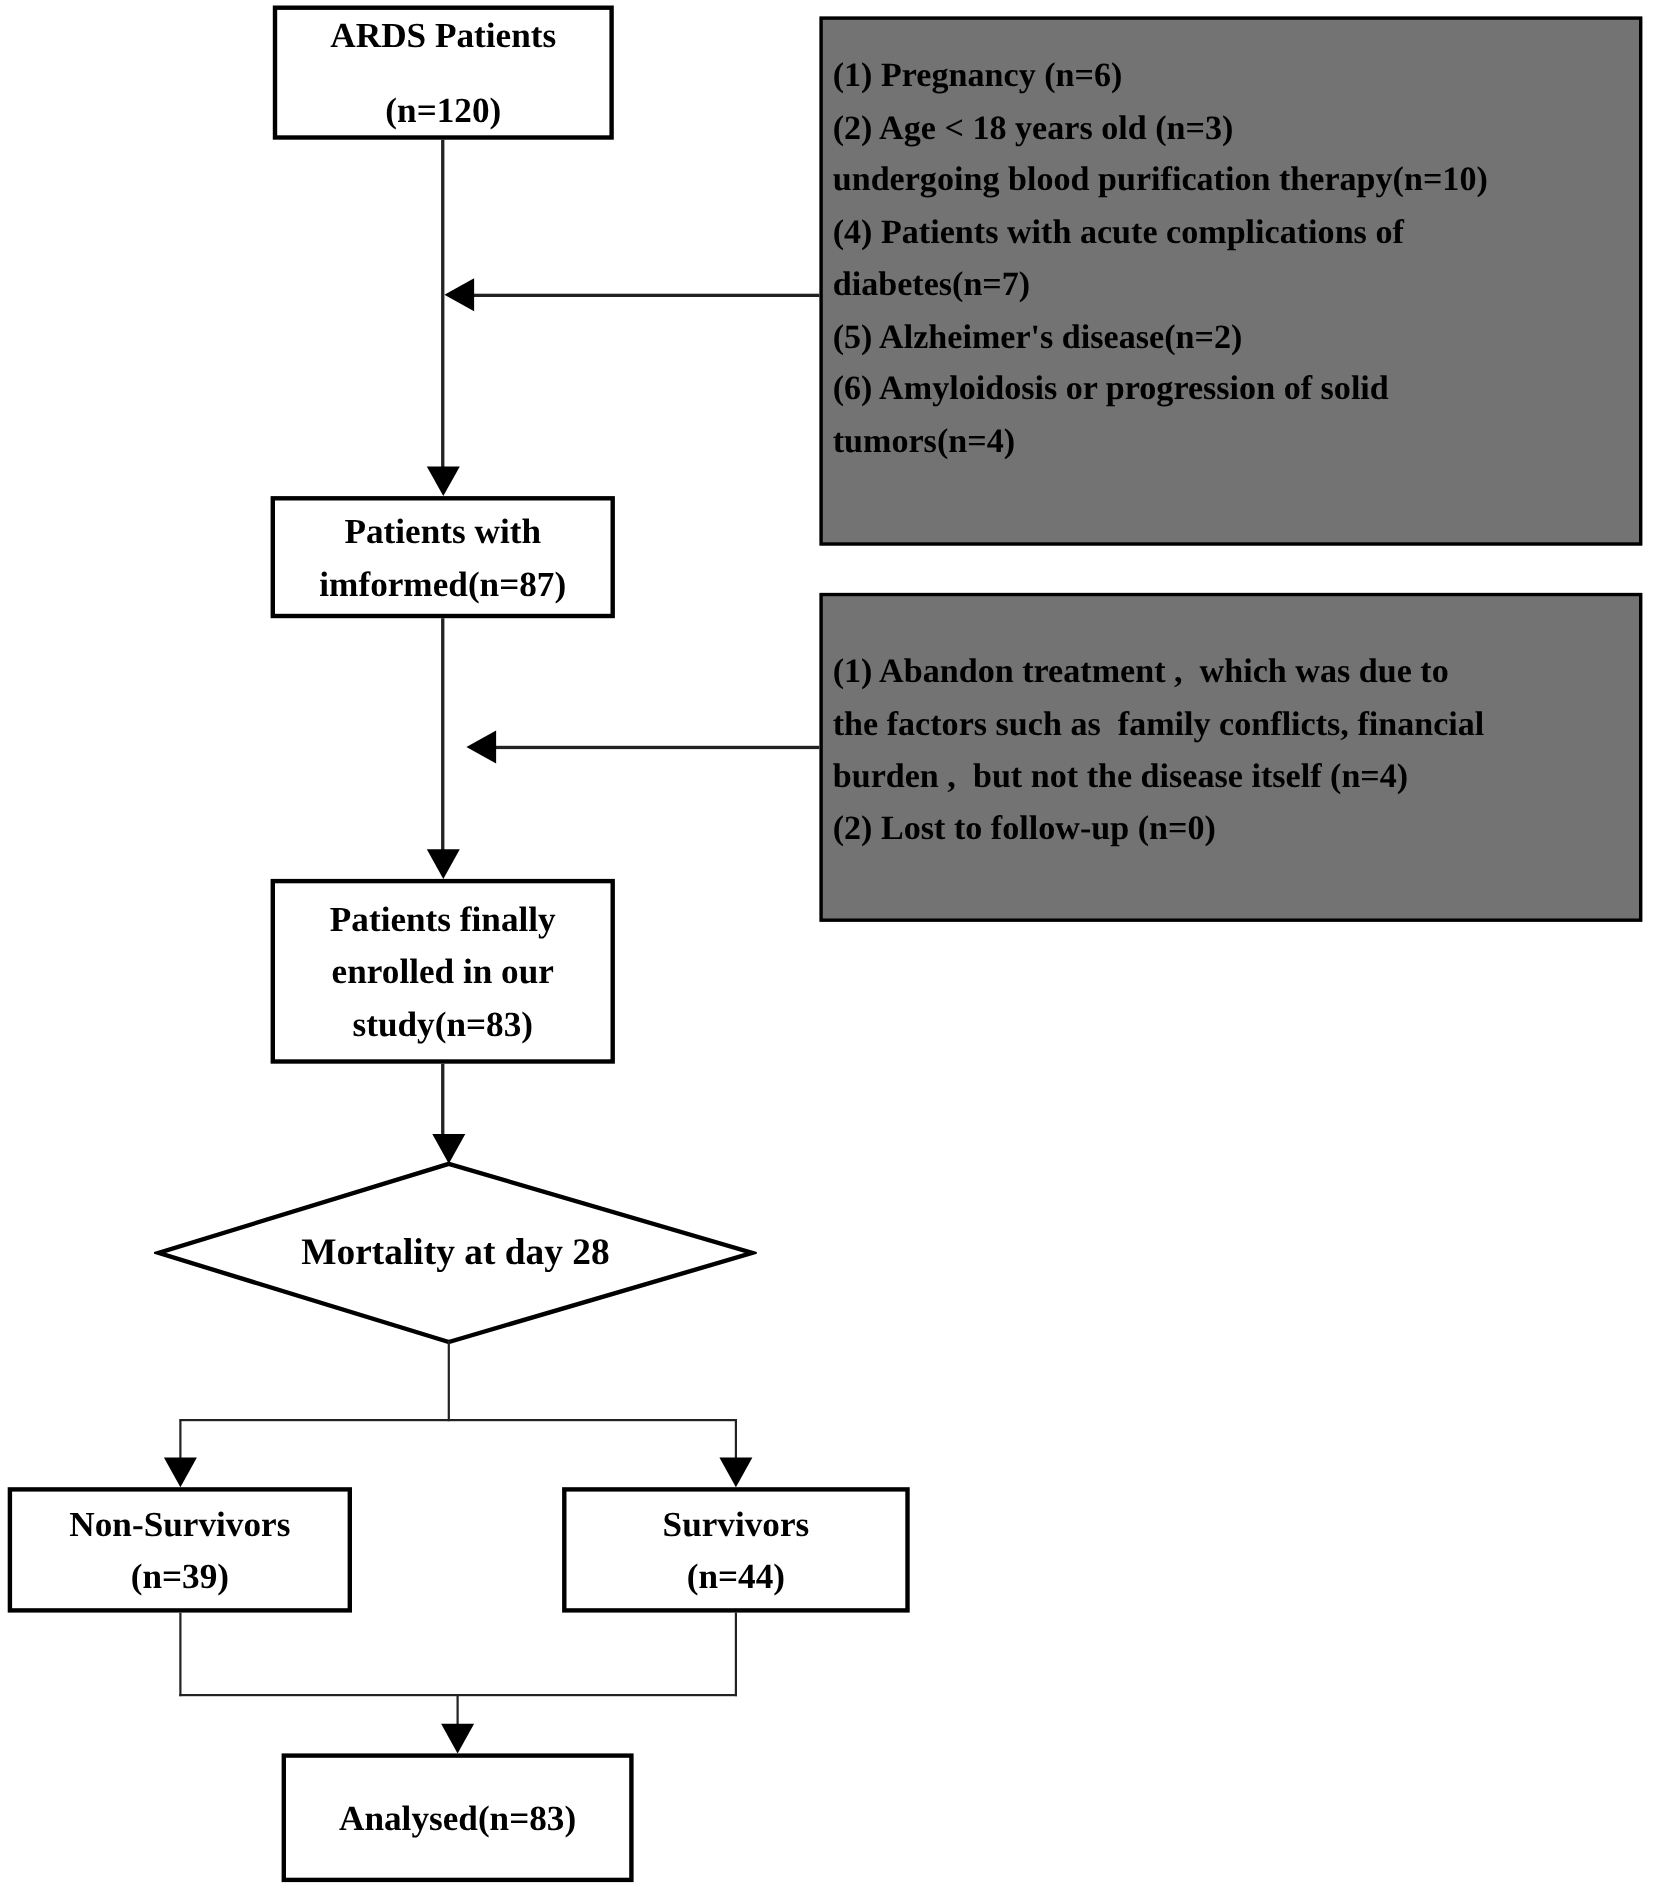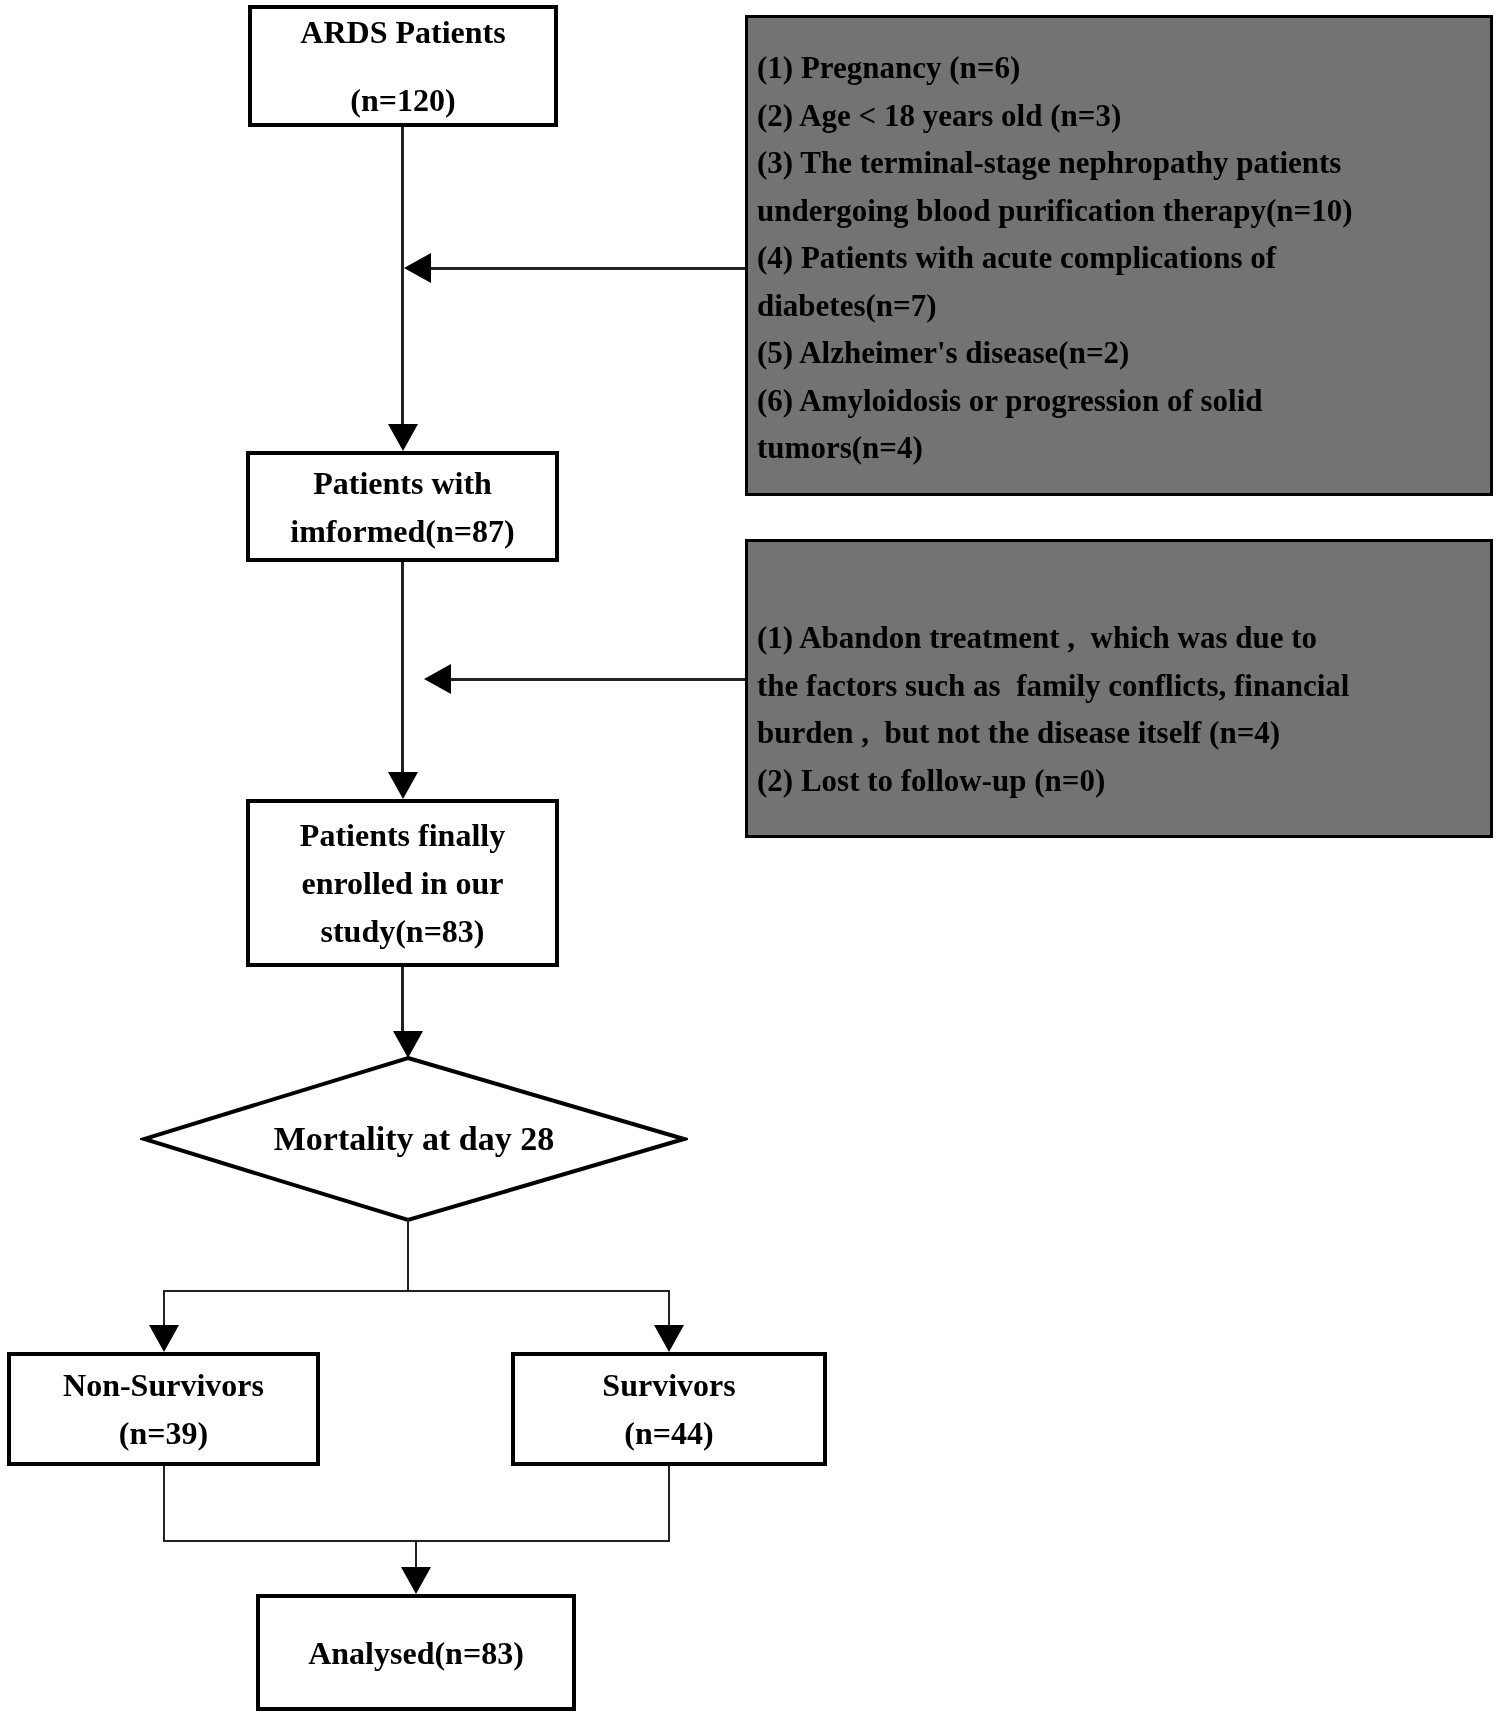--- a/index.html
+++ b/index.html
@@ -10,21 +10,21 @@
   }
   .box{
     position:absolute;border:4px solid #000;background:#fff;box-sizing:border-box;
     display:flex;flex-direction:column;align-items:center;justify-content:center;
     text-align:center;font-size:32px;line-height:48px;
   }
   .excl{
     position:absolute;border:3px solid #000;background:#737373;box-sizing:border-box;
     text-align:left;font-size:31px;line-height:47.5px;padding:26px 8px 0 9px;
   }
-  .excl.second{padding-top:72px;}
+  .excl.second{padding-top:44px;}
   .excl .ln{white-space:pre;}
   .vline,.hline{position:absolute;background:#222;}
   .arr-down{position:absolute;width:0;height:0;
     border-left:15px solid transparent;border-right:15px solid transparent;
     border-top:27px solid #000;}
   .arr-left{position:absolute;width:0;height:0;
     border-top:15px solid transparent;border-bottom:15px solid transparent;
     border-right:27px solid #000;}
   .diamond-svg{position:absolute;left:140px;top:1054px;}
   .diamond-label{
@@ -39,21 +39,20 @@
 <div class="canvas">
 
   <div class="box" style="left:248px;top:5px;width:310px;height:122px;gap:20px;">
     <div>ARDS Patients</div>
     <div>(n=120)</div>
   </div>
 
   <div class="excl" style="left:745px;top:15px;width:748px;height:481px;">
     <div class="ln">(1) Pregnancy (n=6)</div>
     <div class="ln">(2) Age &lt; 18 years old (n=3)</div>
-    <div class="ln">(3) The terminal-stage nephropathy patients</div>
     <div class="ln">undergoing blood purification therapy(n=10)</div>
     <div class="ln">(4) Patients with acute complications of</div>
     <div class="ln">diabetes(n=7)</div>
     <div class="ln">(5) Alzheimer's disease(n=2)</div>
     <div class="ln">(6) Amyloidosis or progression of solid</div>
     <div class="ln">tumors(n=4)</div>
   </div>
 
   <div class="box" style="left:246px;top:451px;width:313px;height:111px;">
     <div>Patients with</div>

